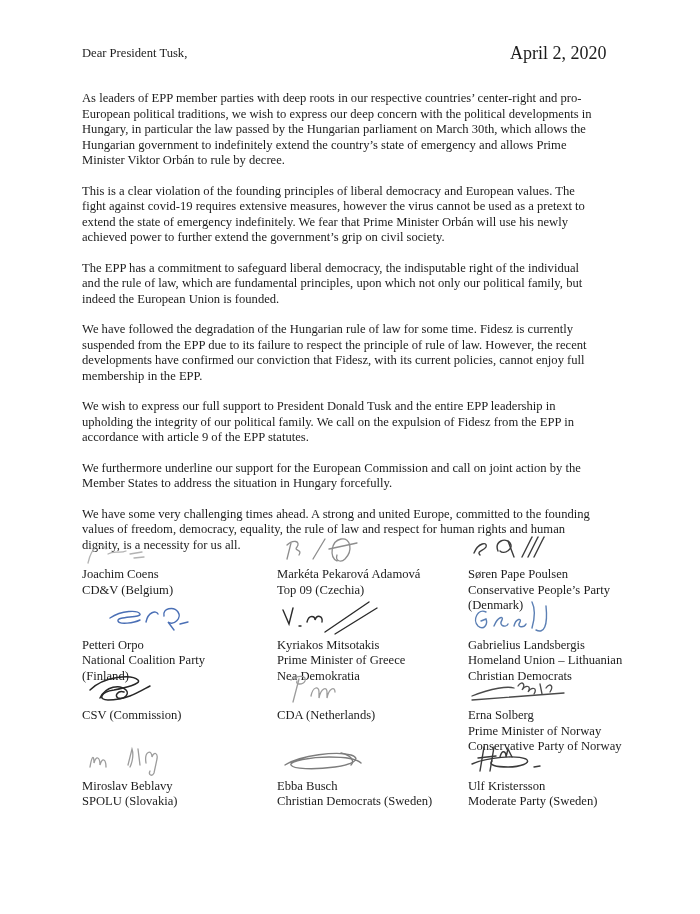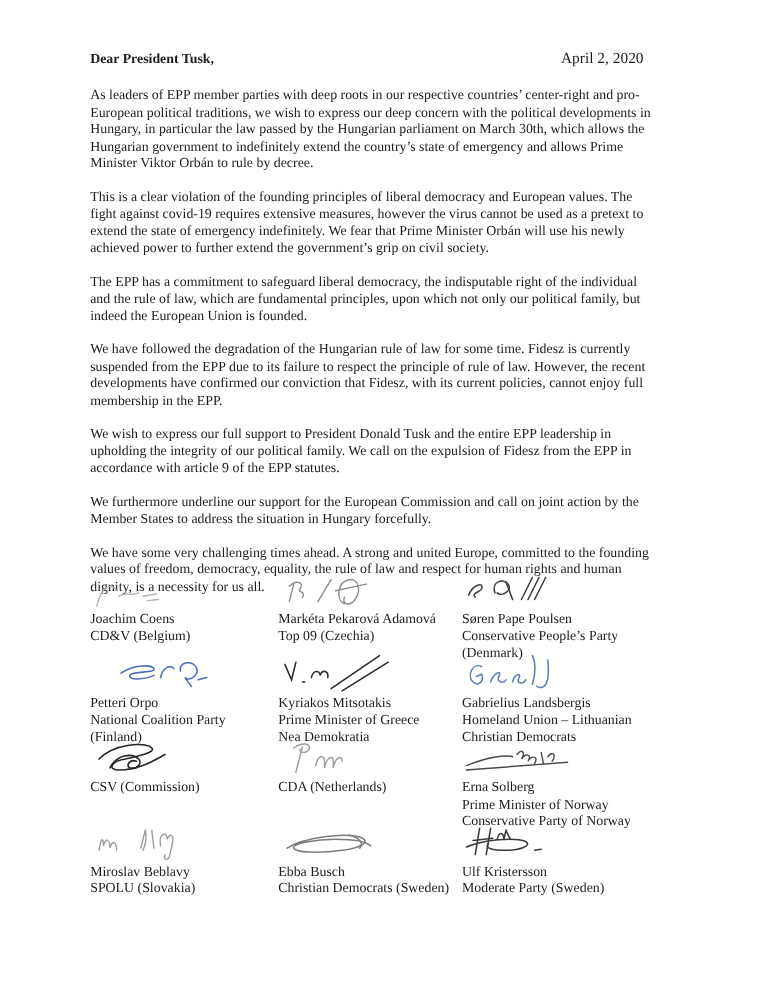--- a/index.html
+++ b/index.html
@@ -20,42 +20,42 @@
     left: 82px; top: 46px;
     width: 560px;
   }
   .header-row {
     position: relative;
     height: 16px;
   }
   .salutation {
     font-size: 12.6px; line-height: 15.5px;
     white-space: pre;
-    font-weight: bold;
   }
   .date {
     position: absolute;
     left: 428px; top: 0;
-    font-size: 14px; line-height: 15.5px;
+    font-size: 18px; line-height: 15.5px;
     white-space: pre;
   }
   .body-text p {
     margin: 15px 0 0 0;
     font-size: 12.6px;
     line-height: 15.5px;
     white-space: pre;
   }
-  .body-text p:first-child { margin-top: 17px; }
+  .body-text p:first-child { margin-top: 29px; }
 
   .sig-grid {
     margin-top: 14px;
     display: grid;
     grid-template-columns: 171px 167px 1fr;
     row-gap: 30px;
     column-gap: 0;
+    gap: 24px;
   }
   .sig-cell {
     position: relative;
     font-size: 12.6px;
     line-height: 15.5px;
   }
   .sig-art {
     position: absolute;
     left: 0;
     bottom: calc(100% + 0px);

